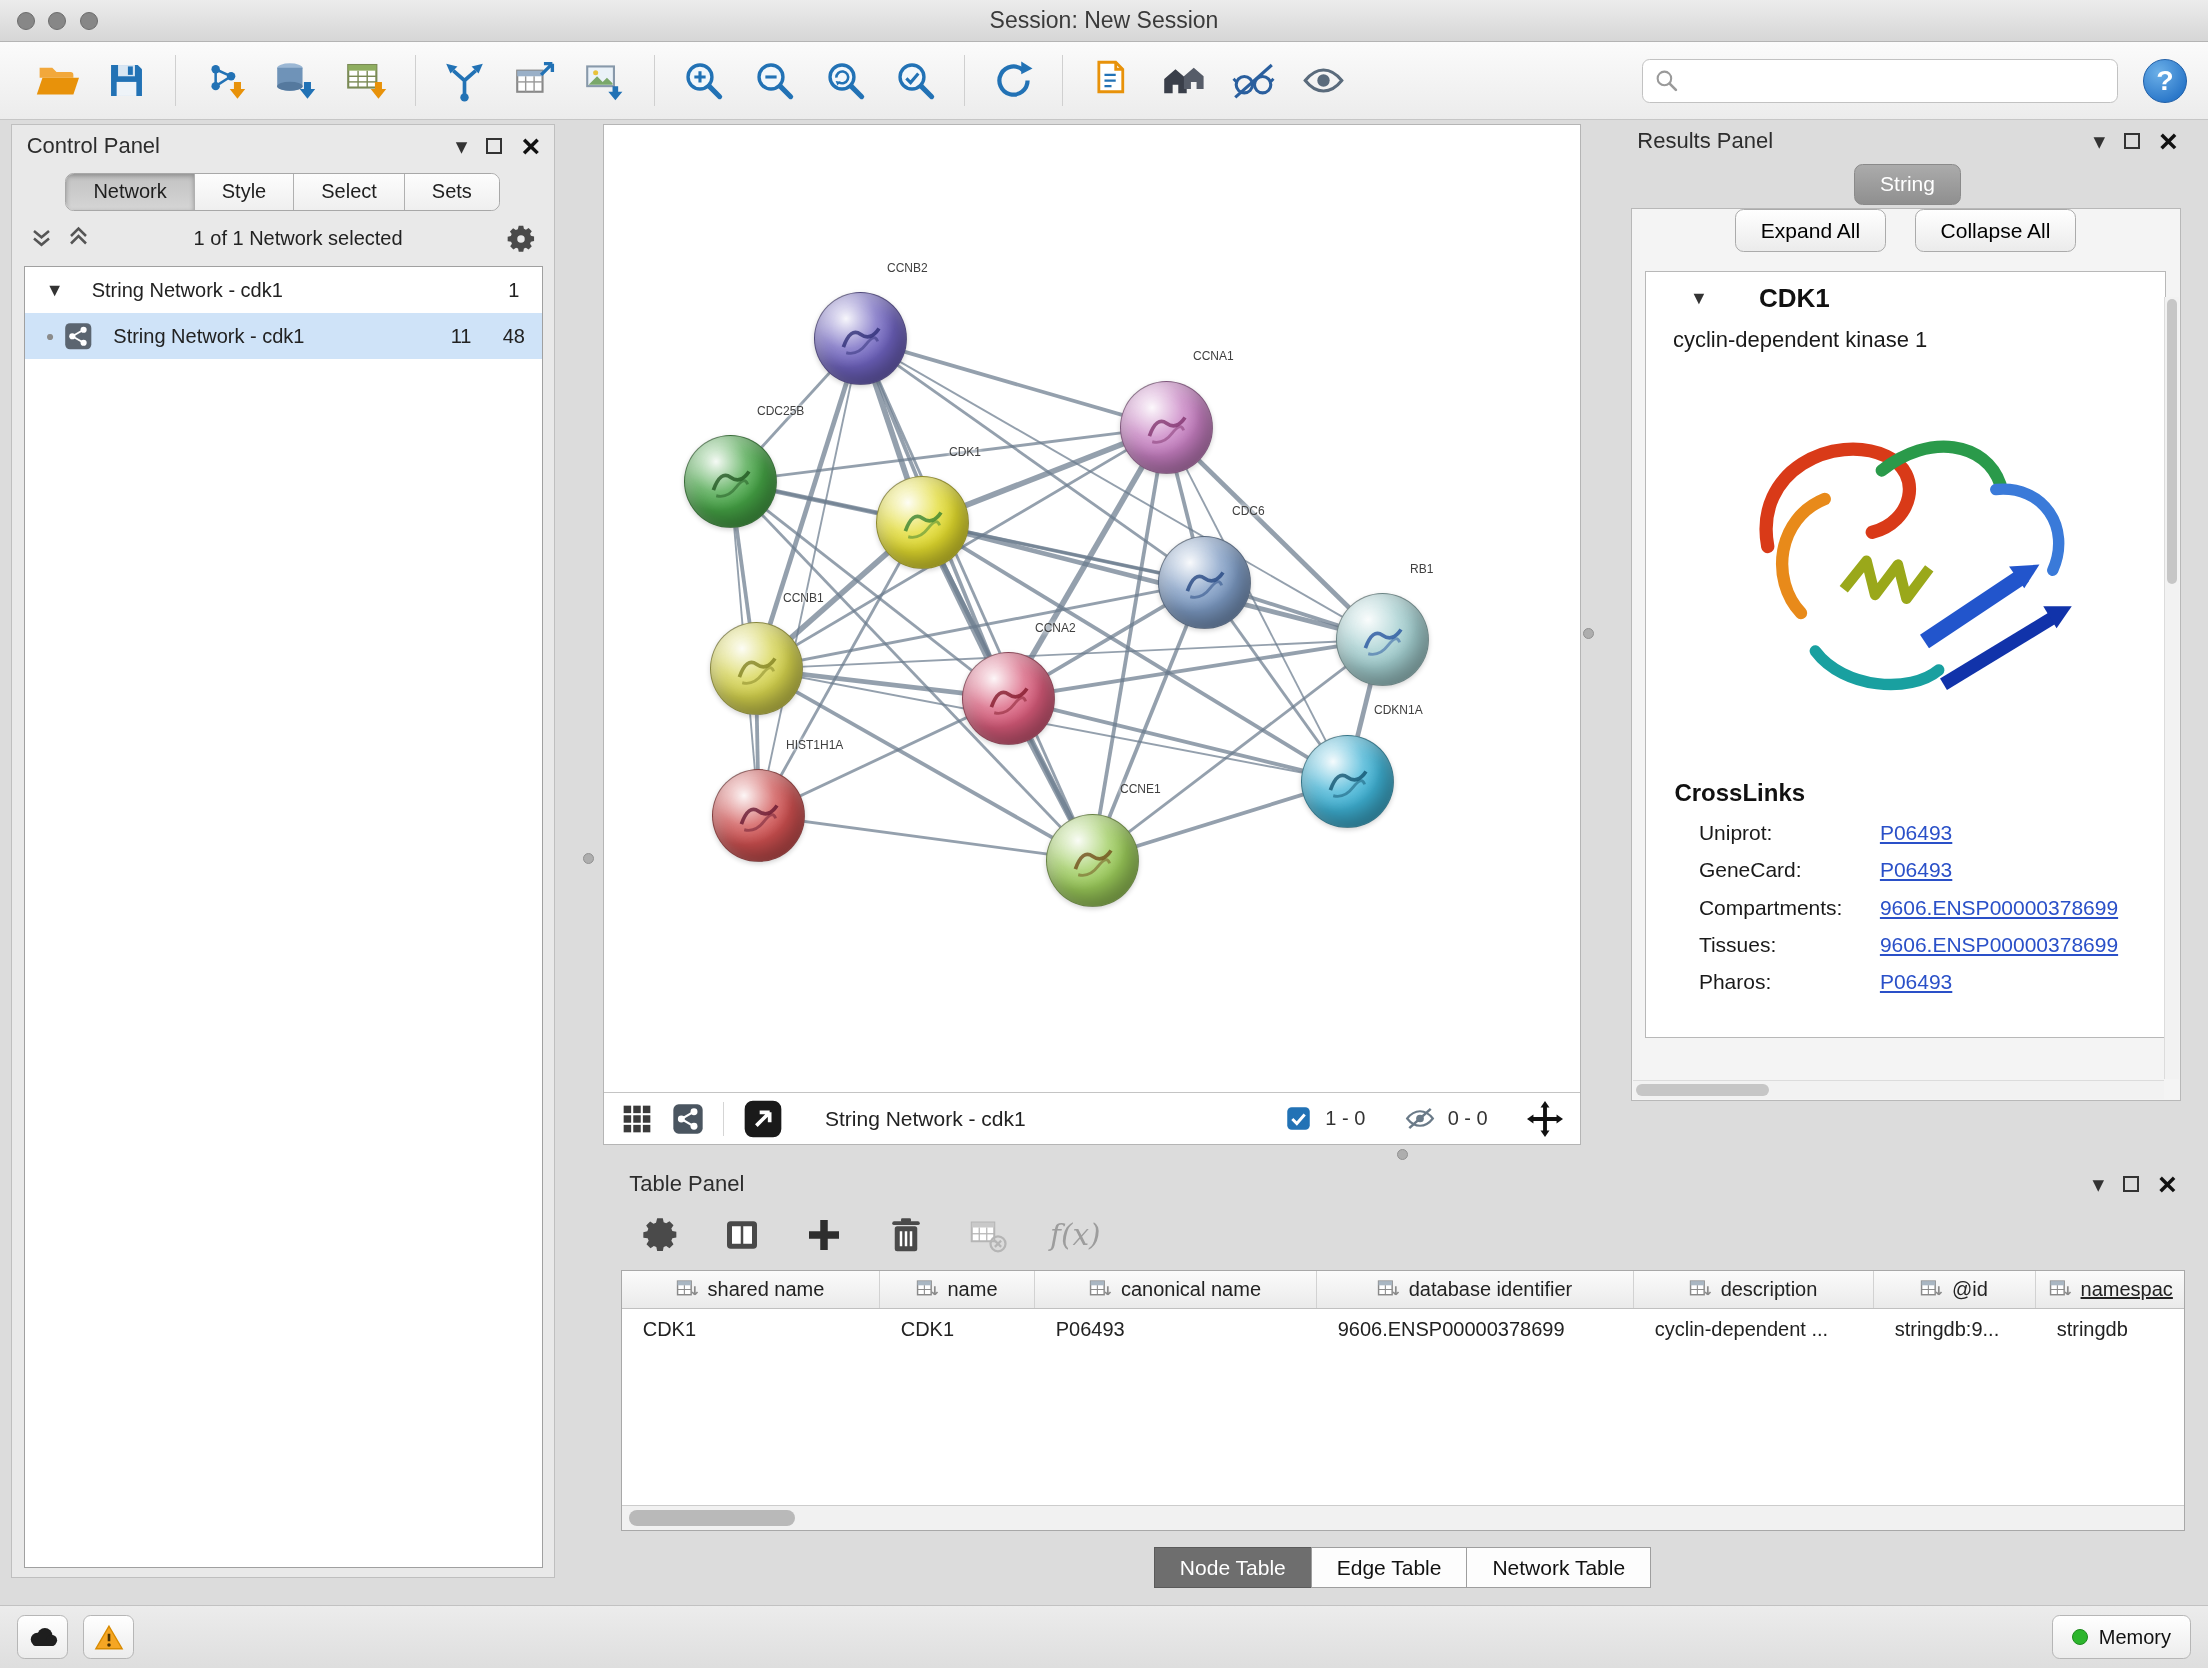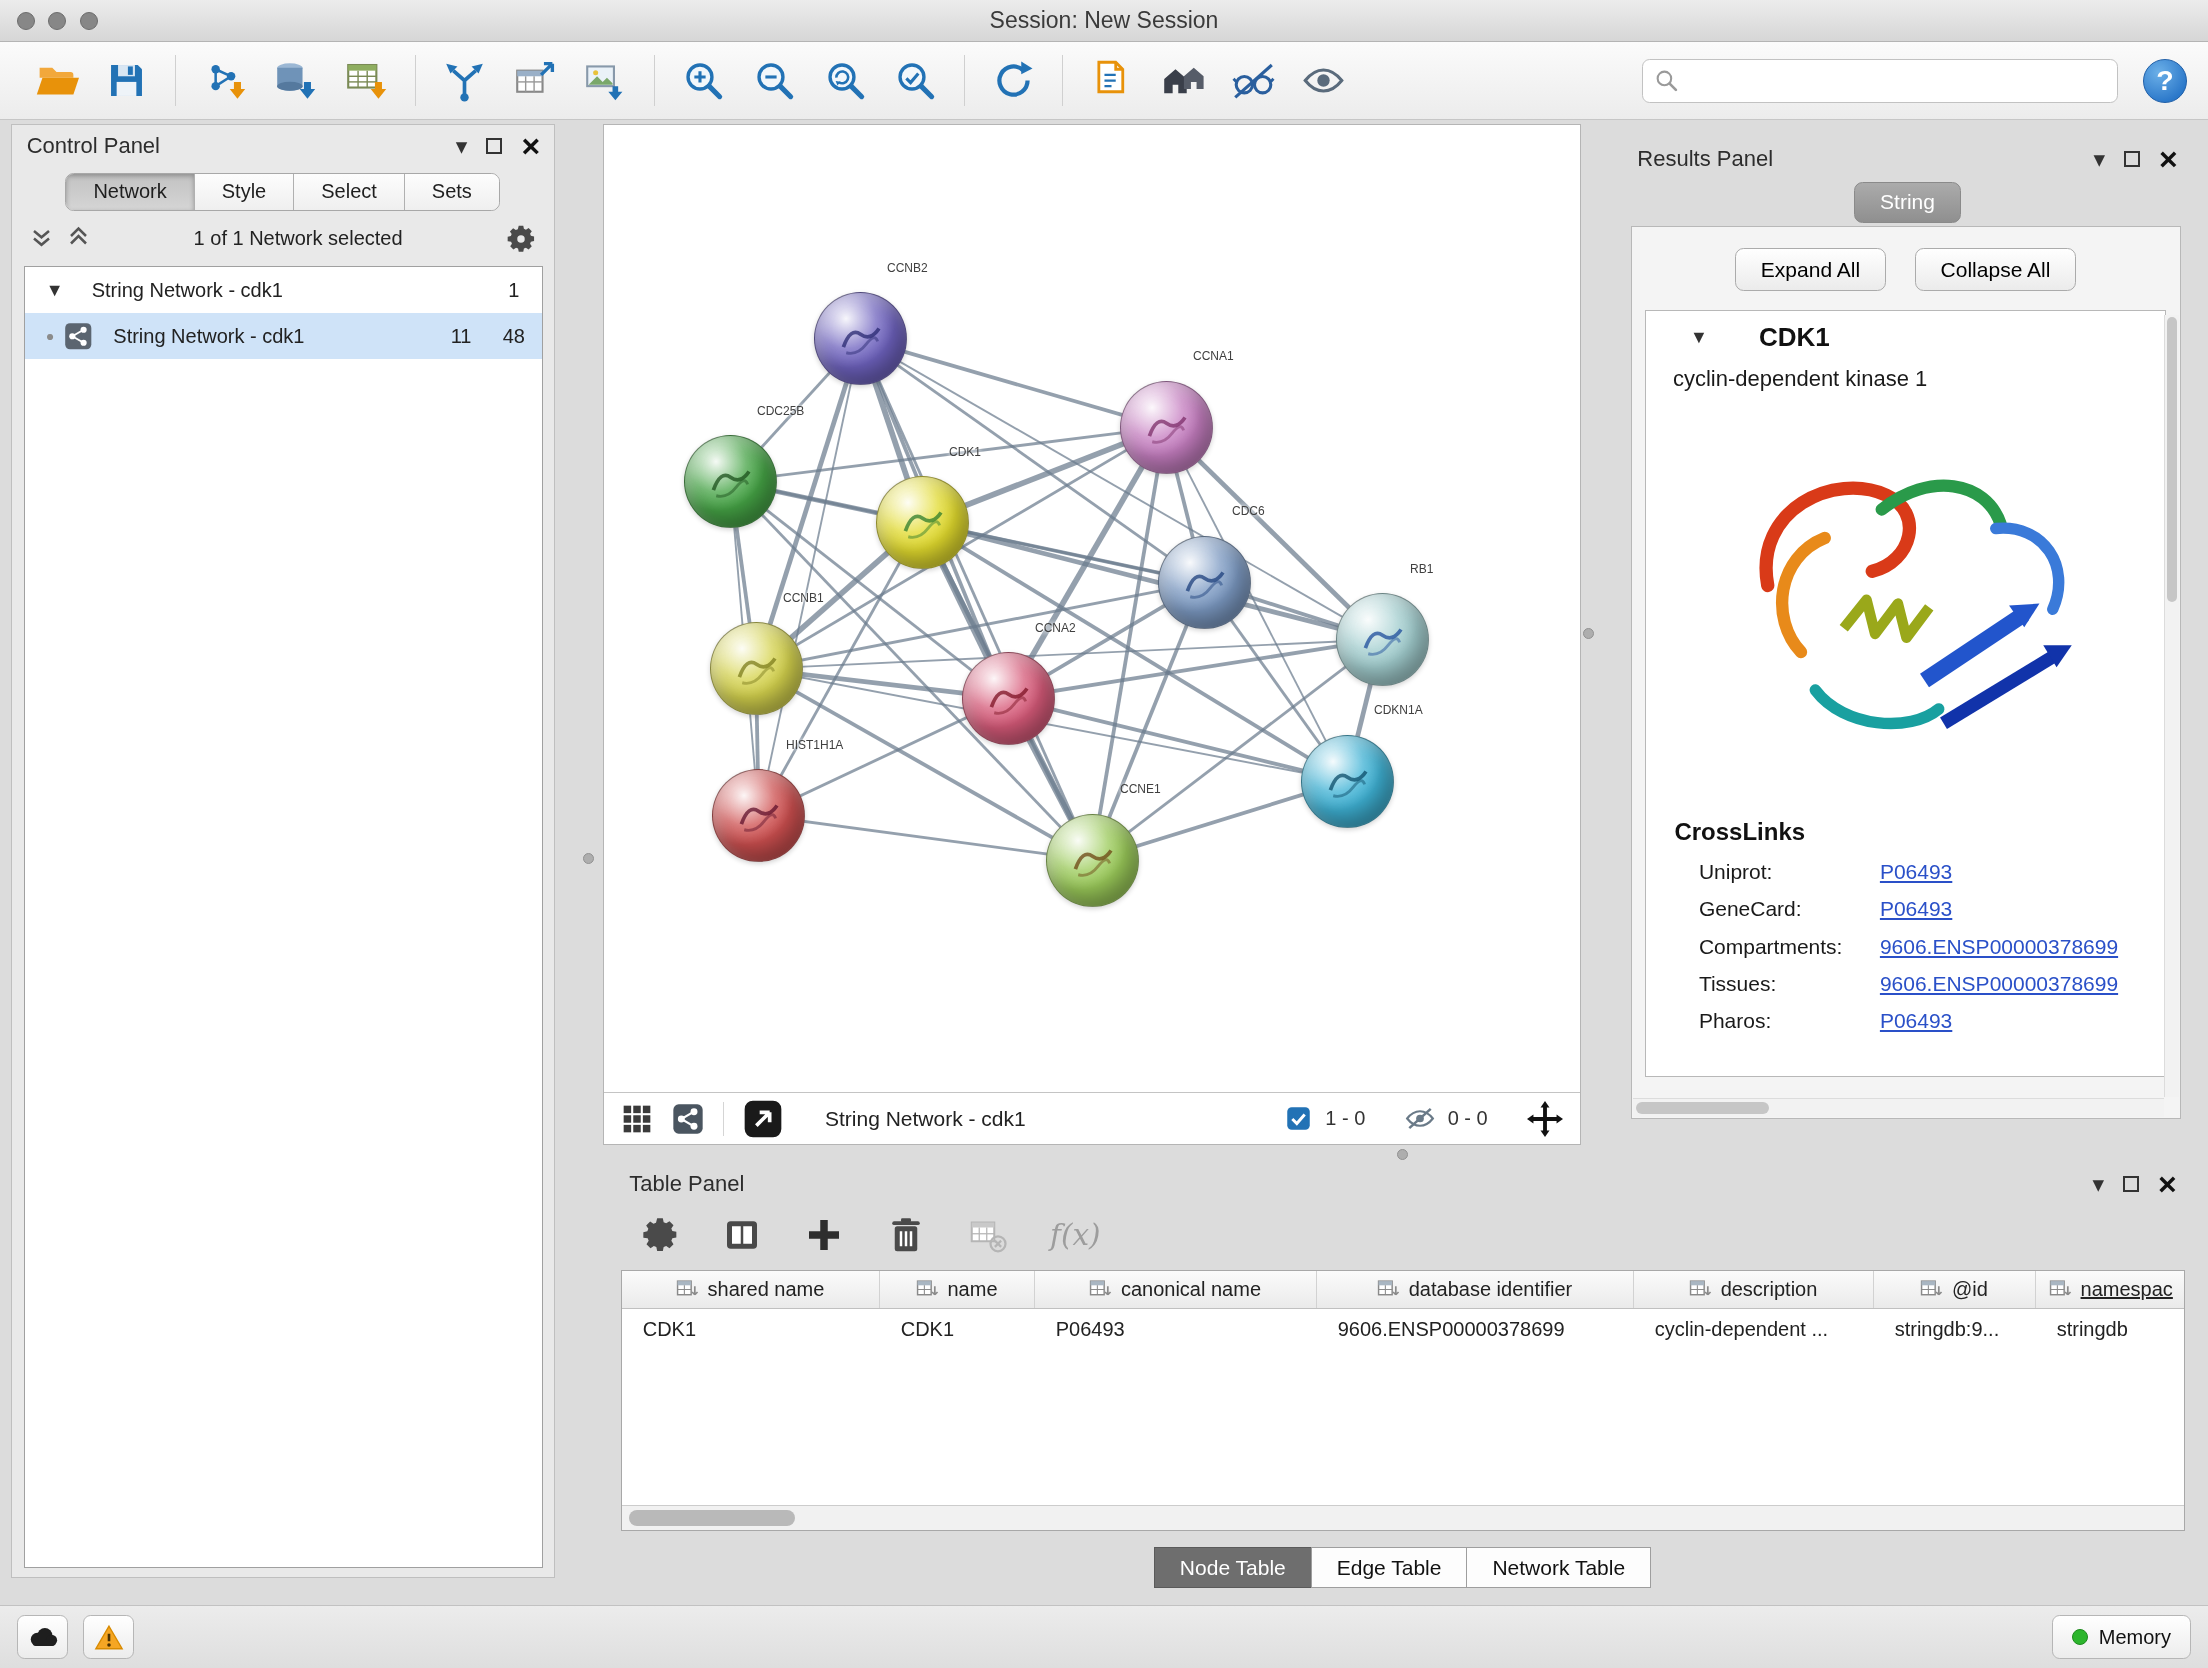--- a/index.html
+++ b/index.html
@@ -63,24 +63,24 @@
 .node svg{width:57px;height:57px;opacity:.92}
 .node-label{position:absolute;font-size:12px;color:#404040;white-space:nowrap;text-shadow:0 0 4.8px #fff,0 0 4.8px #fff}
 .net-footer{position:absolute;left:0;bottom:0;width:100%;height:52px;background:#fff;border-top:1px solid #c4c4c4;display:flex;align-items:center;padding:0 17px;gap:19px}
 .net-footer .vline{width:1px;height:34px;background:#d5d5d5}
 .export-btn{width:40px;height:40px;border:none;background:transparent;cursor:pointer;padding:0}
 .net-title{font-size:21px;color:#222;margin-left:23px}
 .counts{margin-left:auto;display:flex;align-items:center;gap:13px;font-size:20px;color:#333}
 .counts .gap{width:13.3px}
 
 
-.results-panel{position:absolute;left:1623px;top:138px;width:569px;height:1021px}
+.results-panel{position:absolute;left:1623px;top:120px;width:569px;height:1021px}
 .string-tab{margin:1.9px auto 0;width:fit-content;padding:7.6px 25px;border-radius:8.6px;background:linear-gradient(#ababab,#8f8f8f);color:#fff;font-size:21px;cursor:pointer;border:1px solid #8a8a8a}
 .results-box{position:absolute;left:7.6px;right:11.4px;top:88px;bottom:40px;background:#f4f4f4;border:1px solid #b8b8b8}
-.rb-buttons{display:flex;justify-content:center;gap:28.5px;padding-top:21px}
+.rb-buttons{display:flex;justify-content:center;gap:28.5px;}
 .rb-btn{font-size:21px;font-family:inherit;padding:8.6px 25px;border:1px solid #ababab;border-radius:8.6px;background:linear-gradient(#ffffff,#ebebeb);cursor:pointer}
 .gene-card{margin:19px 13.3px 0;border:1px solid #b8b8b8;background:#fff;height:767px;overflow:hidden}
 .gene-head{display:flex;align-items:center;height:53px;padding-left:44px;gap:44px}
 .gene-name{font-size:26px;font-weight:bold;color:#111}
 .gene-desc{font-size:22px;padding:1.9px 0 0 27px;color:#1a1a1a}
 .protein{display:block;margin:13.3px auto 0;width:409px;height:399px}
 .xl-title{font-size:24px;font-weight:bold;padding:13.3px 0 7.6px 28.5px;color:#111}
 .xl-row{display:flex;font-size:21px;padding:6.7px 0 6.7px 53px;align-items:flex-end}
 .xl-label{width:181px;color:#1a1a1a}
 .xl-link{color:#2a50c8;text-decoration:underline;cursor:pointer}

